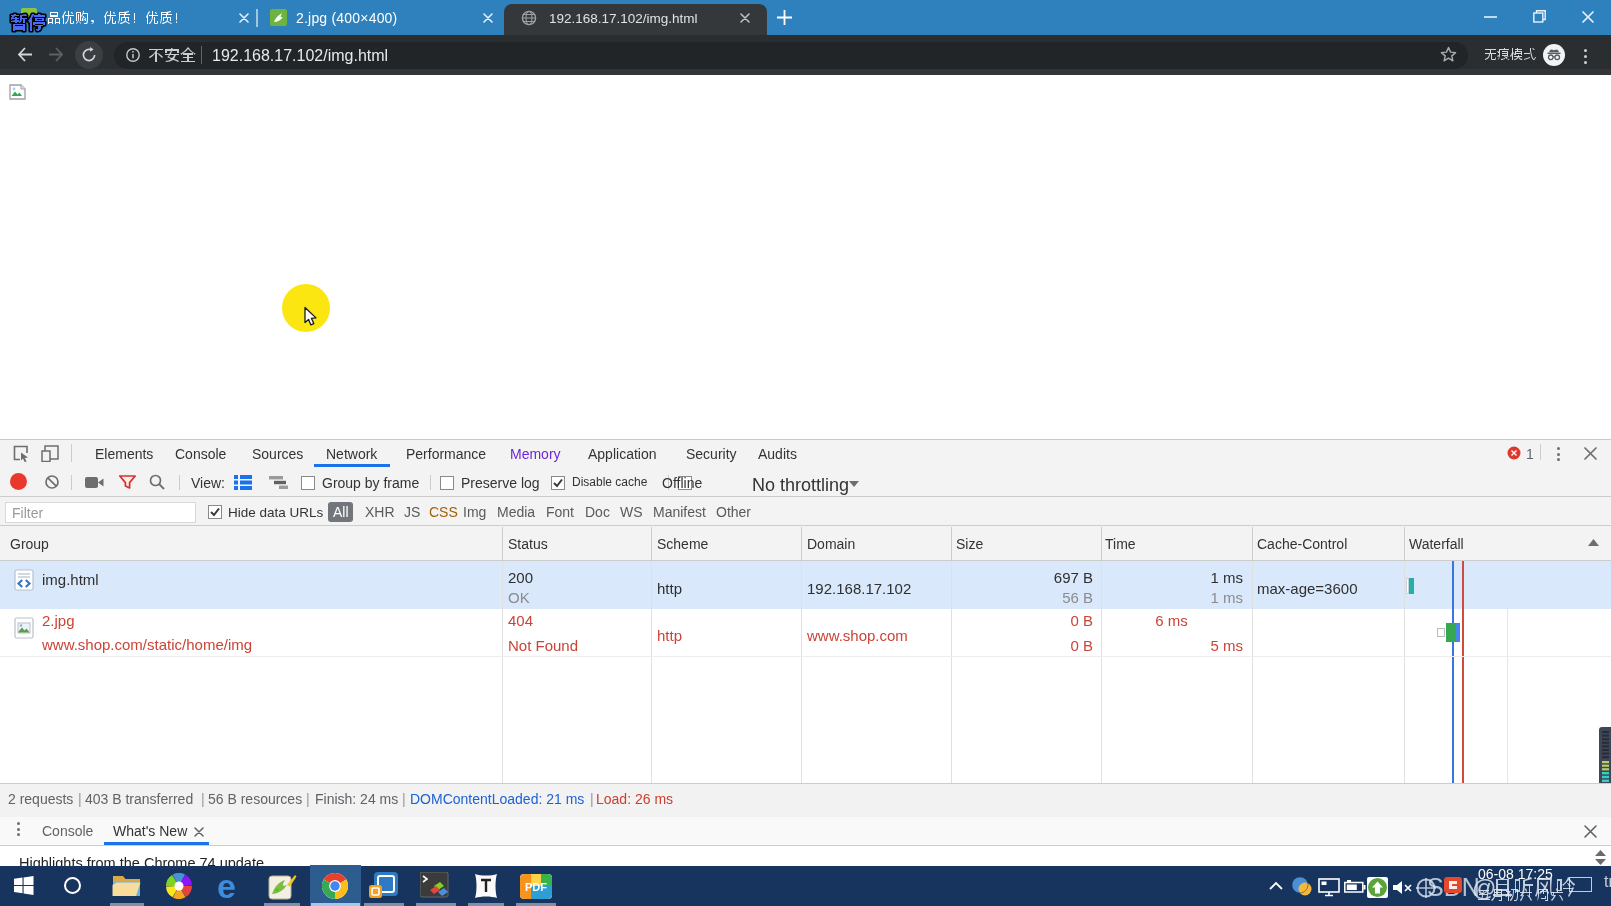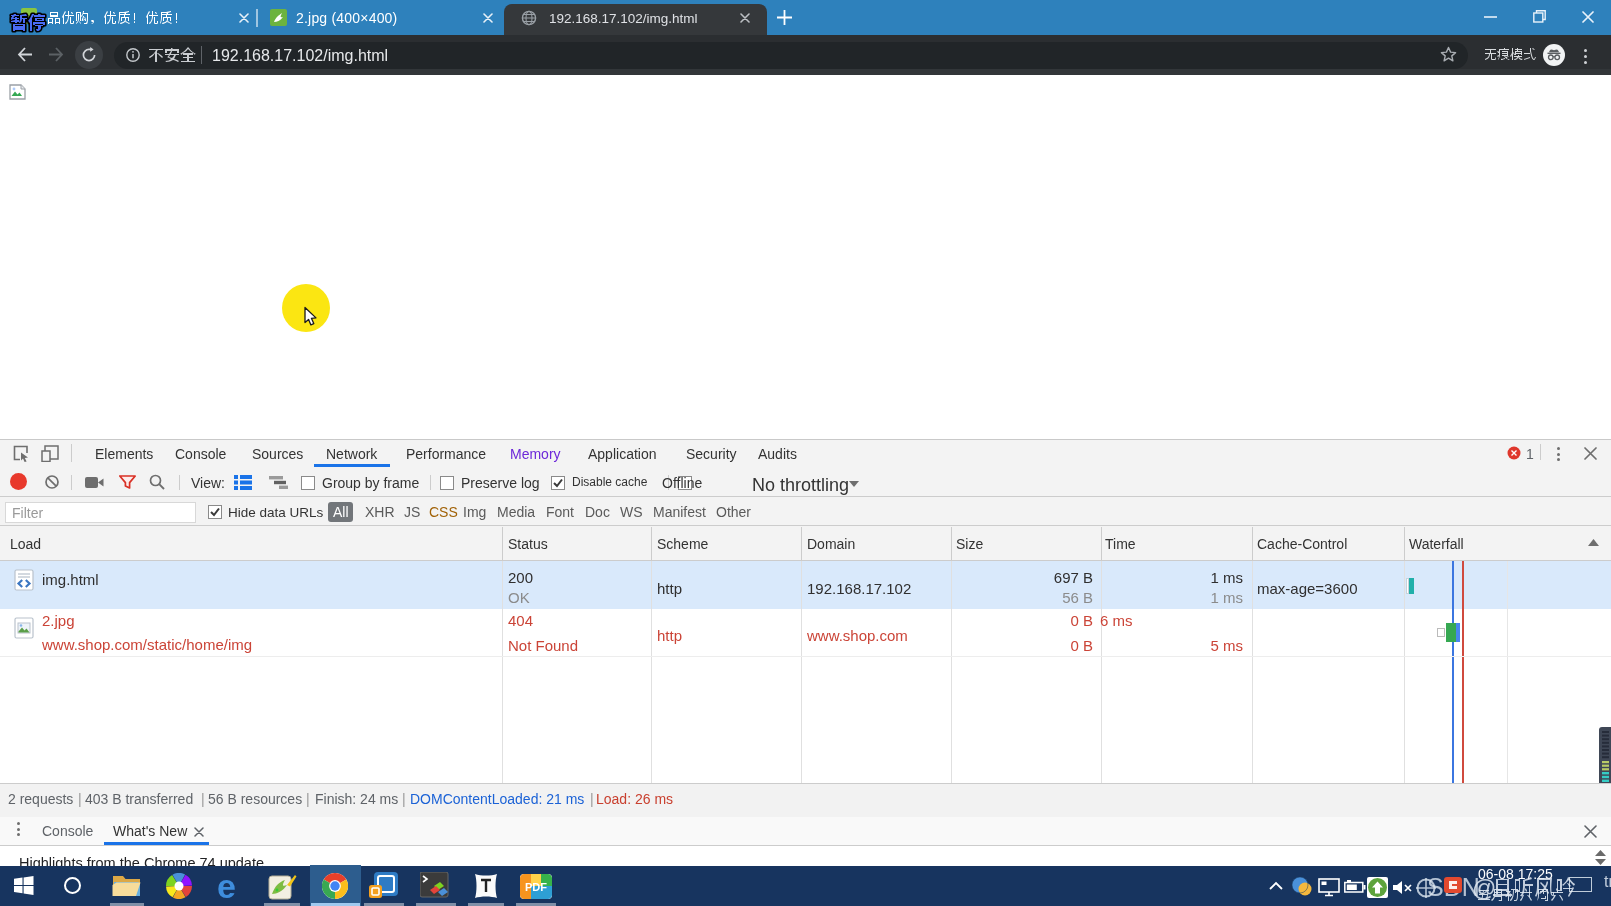--- a/index.html
+++ b/index.html
@@ -215,21 +215,21 @@
 <div class="abs" style="left:653px;top:504px;font-size:14px;color:#5a5a5a">Manifest</div>
 <div class="abs" style="left:716px;top:504px;font-size:14px;color:#5a5a5a">Other</div>
 <div class="abs" style="left:0;top:526px;width:1611px;height:35px;background:#f3f3f3;border-bottom:1px solid #ccc"></div>
 <div class="abs" style="left:501.5px;top:527px;width:1px;height:33px;background:#ccc"></div>
 <div class="abs" style="left:651px;top:527px;width:1px;height:33px;background:#ccc"></div>
 <div class="abs" style="left:800.5px;top:527px;width:1px;height:33px;background:#ccc"></div>
 <div class="abs" style="left:950.5px;top:527px;width:1px;height:33px;background:#ccc"></div>
 <div class="abs" style="left:1100.5px;top:527px;width:1px;height:33px;background:#ccc"></div>
 <div class="abs" style="left:1251.5px;top:527px;width:1px;height:33px;background:#ccc"></div>
 <div class="abs" style="left:1403.5px;top:527px;width:1px;height:33px;background:#ccc"></div>
-<div class="abs" style="left:10px;top:536px;font-size:14px;color:#333">Load</div>
+<div class="abs" style="left:10px;top:536px;font-size:14px;color:#333">Group</div>
 <div class="abs" style="left:508px;top:536px;font-size:14px;color:#333">Status</div>
 <div class="abs" style="left:657px;top:536px;font-size:14px;color:#333">Scheme</div>
 <div class="abs" style="left:807px;top:536px;font-size:14px;color:#333">Domain</div>
 <div class="abs" style="left:956px;top:536px;font-size:14px;color:#333">Size</div>
 <div class="abs" style="left:1105px;top:536px;font-size:14px;color:#333">Time</div>
 <div class="abs" style="left:1257px;top:536px;font-size:14px;color:#333">Cache-Control</div>
 <div class="abs" style="left:1409px;top:536px;font-size:14px;color:#333">Waterfall</div>
 <svg class="abs" style="left:1588px;top:539px" width="11" height="7">
     <path d="M5.5 0 L11 7 H0 Z" fill="#6e6e6e"></path>
   </svg>
@@ -271,21 +271,21 @@
     <circle cx="7" cy="8.5" r="1.3" fill="#8ab4e8"></circle>
   </svg>
 <div class="abs" style="left:42px;top:612px;font-size:15px;color:#cb4437">2.jpg</div>
 <div class="abs" style="left:42px;top:636px;font-size:15px;color:#cb4437">www.shop.com/static/home/img</div>
 <div class="abs" style="left:508px;top:612px;font-size:15px;color:#cb4437">404</div>
 <div class="abs" style="left:508px;top:637px;font-size:15px;color:#cb4437">Not Found</div>
 <div class="abs" style="left:657px;top:627px;font-size:15px;color:#cb4437">http</div>
 <div class="abs" style="left:807px;top:627px;font-size:15px;color:#cb4437">www.shop.com</div>
 <div class="abs" style="left:950px;top:612px;width:143px;text-align:right;font-size:15px;color:#cb4437">0 B</div>
 <div class="abs" style="left:950px;top:637px;width:143px;text-align:right;font-size:15px;color:#cb4437">0 B</div>
-<div class="abs" style="left:1100px;top:612px;width:143px;text-align:left;font-size:15px;color:#cb4437">6 ms</div>
+<div class="abs" style="left:1100px;top:612px;width:143px;text-align:center;font-size:15px;color:#cb4437">6 ms</div>
 <div class="abs" style="left:1100px;top:637px;width:143px;text-align:right;font-size:15px;color:#cb4437">5 ms</div>
 <div class="abs" style="left:1437px;top:628px;width:8px;height:9px;border:1.2px solid #bbb;background:#fff"></div>
 <div class="abs" style="left:1446px;top:623px;width:10px;height:19px;background:#36a852"></div>
 <div class="abs" style="left:1456px;top:623px;width:4px;height:19px;background:#4886ee"></div>
 <div class="abs" style="left:0px;top:656px;width:1611px;height:1px;background:#ededed"></div>
 <div class="abs" style="left:1599px;top:727px;width:12px;height:62px;background:#3f4756;border-radius:3px 0 0 3px"></div>
 <svg class="abs" style="left:1599px;top:727px" width="12" height="62">
     <rect x="3" y="4.0" width="7" height="2" fill="#262c3a"></rect>
     <rect x="3" y="7.6" width="7" height="2" fill="#262c3a"></rect>
     <rect x="3" y="11.2" width="7" height="2" fill="#262c3a"></rect>

